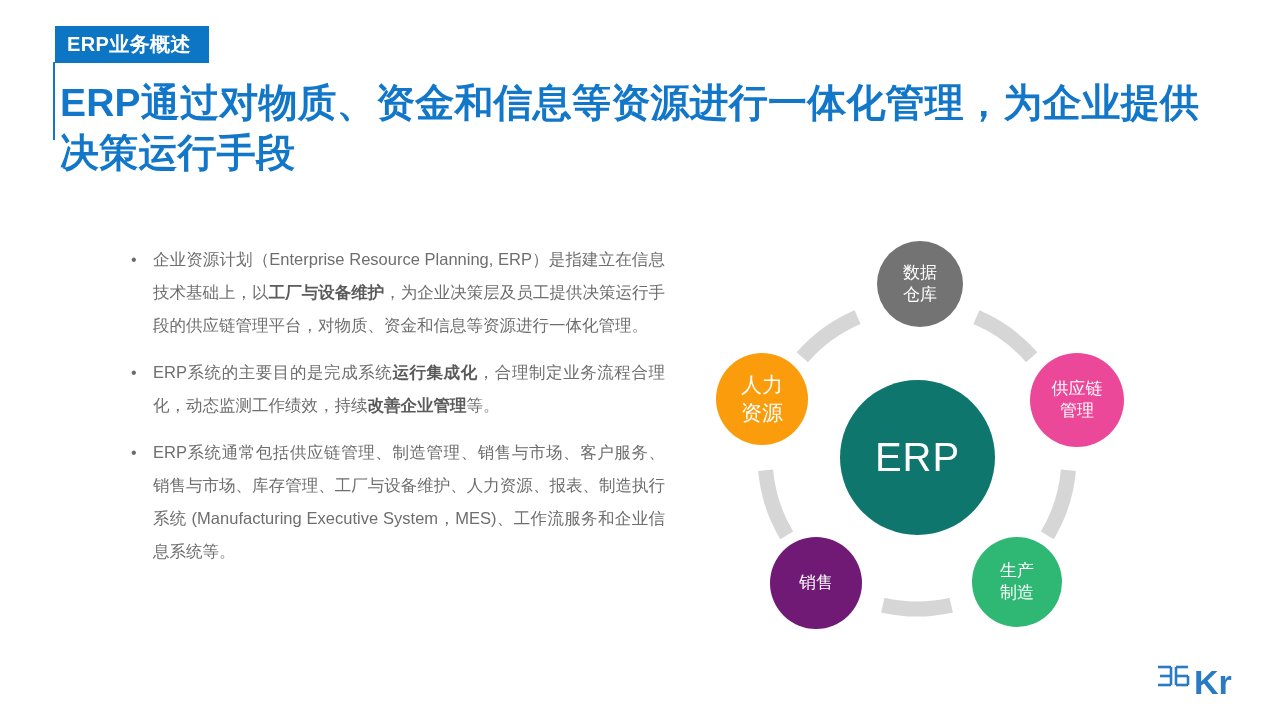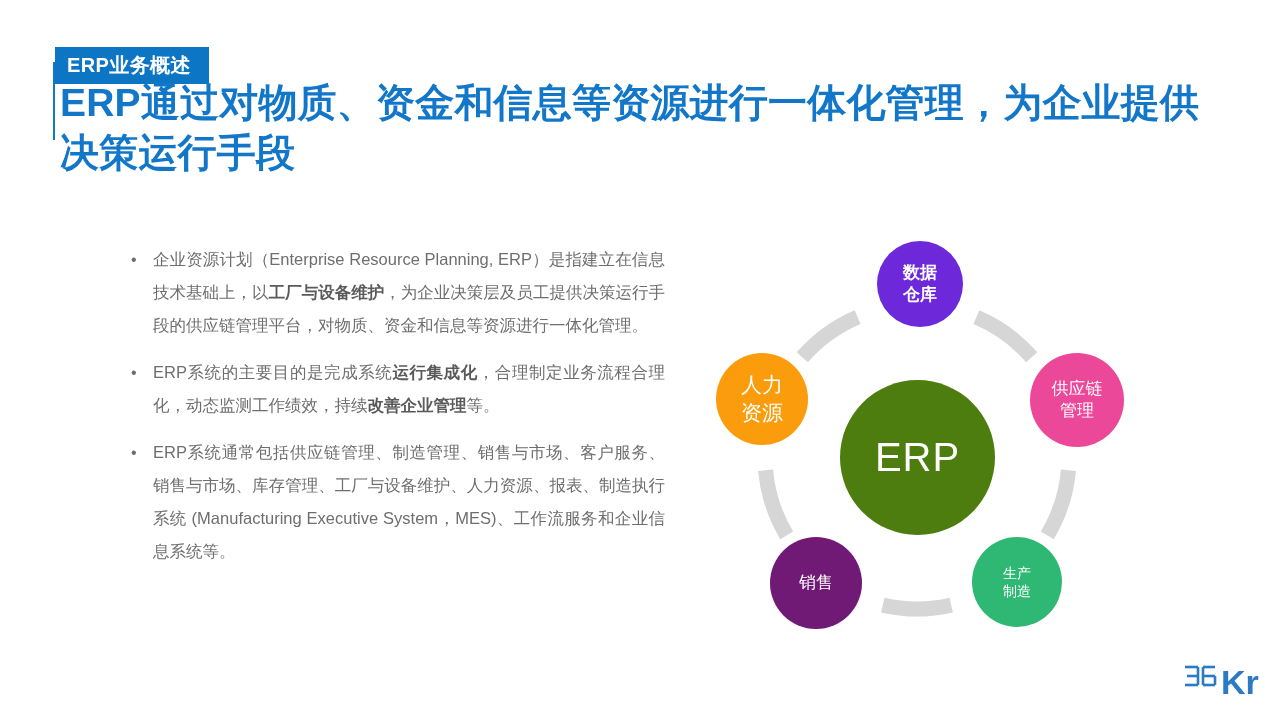--- a/index.html
+++ b/index.html
@@ -27,21 +27,21 @@
     position: absolute;
     left: 53px;
     top: 62px;
     width: 2px;
     height: 78px;
     background: #1277c8;
   }
   .badge {
     position: absolute;
     left: 55px;
-    top: 47px;
+    top: 26px;
     height: 37px;
     padding: 0 18px 0 12px;
     background: #0d76c4;
     display: flex;
     align-items: center;
     box-sizing: border-box;
   }
   .badge-text {
     color: #ffffff;
     font-size: 20px;
@@ -133,37 +133,37 @@
     font-size: 17px;
   }
   .node-right {
     left: 340px; top: 138px;
     width: 94px; height: 94px;
     font-size: 17px;
   }
   .node-bottom-right {
     left: 282px; top: 322px;
     width: 90px; height: 90px;
-    font-size: 14px;
+    font-size: 17px;
   }
   .node-bottom-left {
     left: 80px; top: 322px;
     width: 92px; height: 92px;
     font-size: 17px;
   }
   .node-left {
     left: 26px; top: 138px;
     width: 92px; height: 92px;
     font-size: 21px;
   }
 
   
   .logo {
     position: absolute;
-    left: 1183px;
+    left: 1156px;
     top: 662px;
     width: 78px;
     height: 36px;
   }
 </style>
 </head>
 <body>
 
 <div class="header">
   <div class="accent-line" style="background: rgb(18, 119, 200);"></div>
@@ -195,25 +195,25 @@
   <svg width="500" height="470" viewBox="0 0 500 470">
     <g id="ring-group" fill="none" stroke-width="15" stroke-linecap="butt">
         <path d="M 286.39 102.08 A 152 152 0 0 1 341.72 142.28" stroke="#d6d6d6"></path>
         <path d="M 378.42 255.25 A 152 152 0 0 1 357.29 320.29" stroke="#d6d6d6"></path>
         <path d="M 261.19 390.10 A 152 152 0 0 1 192.81 390.10" stroke="#d6d6d6"></path>
         <path d="M 96.71 320.29 A 152 152 0 0 1 75.58 255.25" stroke="#d6d6d6"></path>
         <path d="M 112.28 142.28 A 152 152 0 0 1 167.61 102.08" stroke="#d6d6d6"></path>
       </g>
   </svg>
 
-  <div class="node node-center" style="background: #4d7c0f;">
+  <div class="node node-center" style="background: #0f766e;">
     <span class="node-line">ERP</span>
   </div>
 
-  <div class="node node-top" style="background: #6d28d9; font-weight: bold;">
+  <div class="node node-top" style="background: #737373;">
     <span class="node-line">数据</span>
     <span class="node-line">仓库</span>
   </div>
 
   <div class="node node-right" style="background: #ec4899;">
     <span class="node-line">供应链</span>
     <span class="node-line">管理</span>
   </div>
 
   <div class="node node-bottom-right" style="background: rgb(47, 184, 115);">

